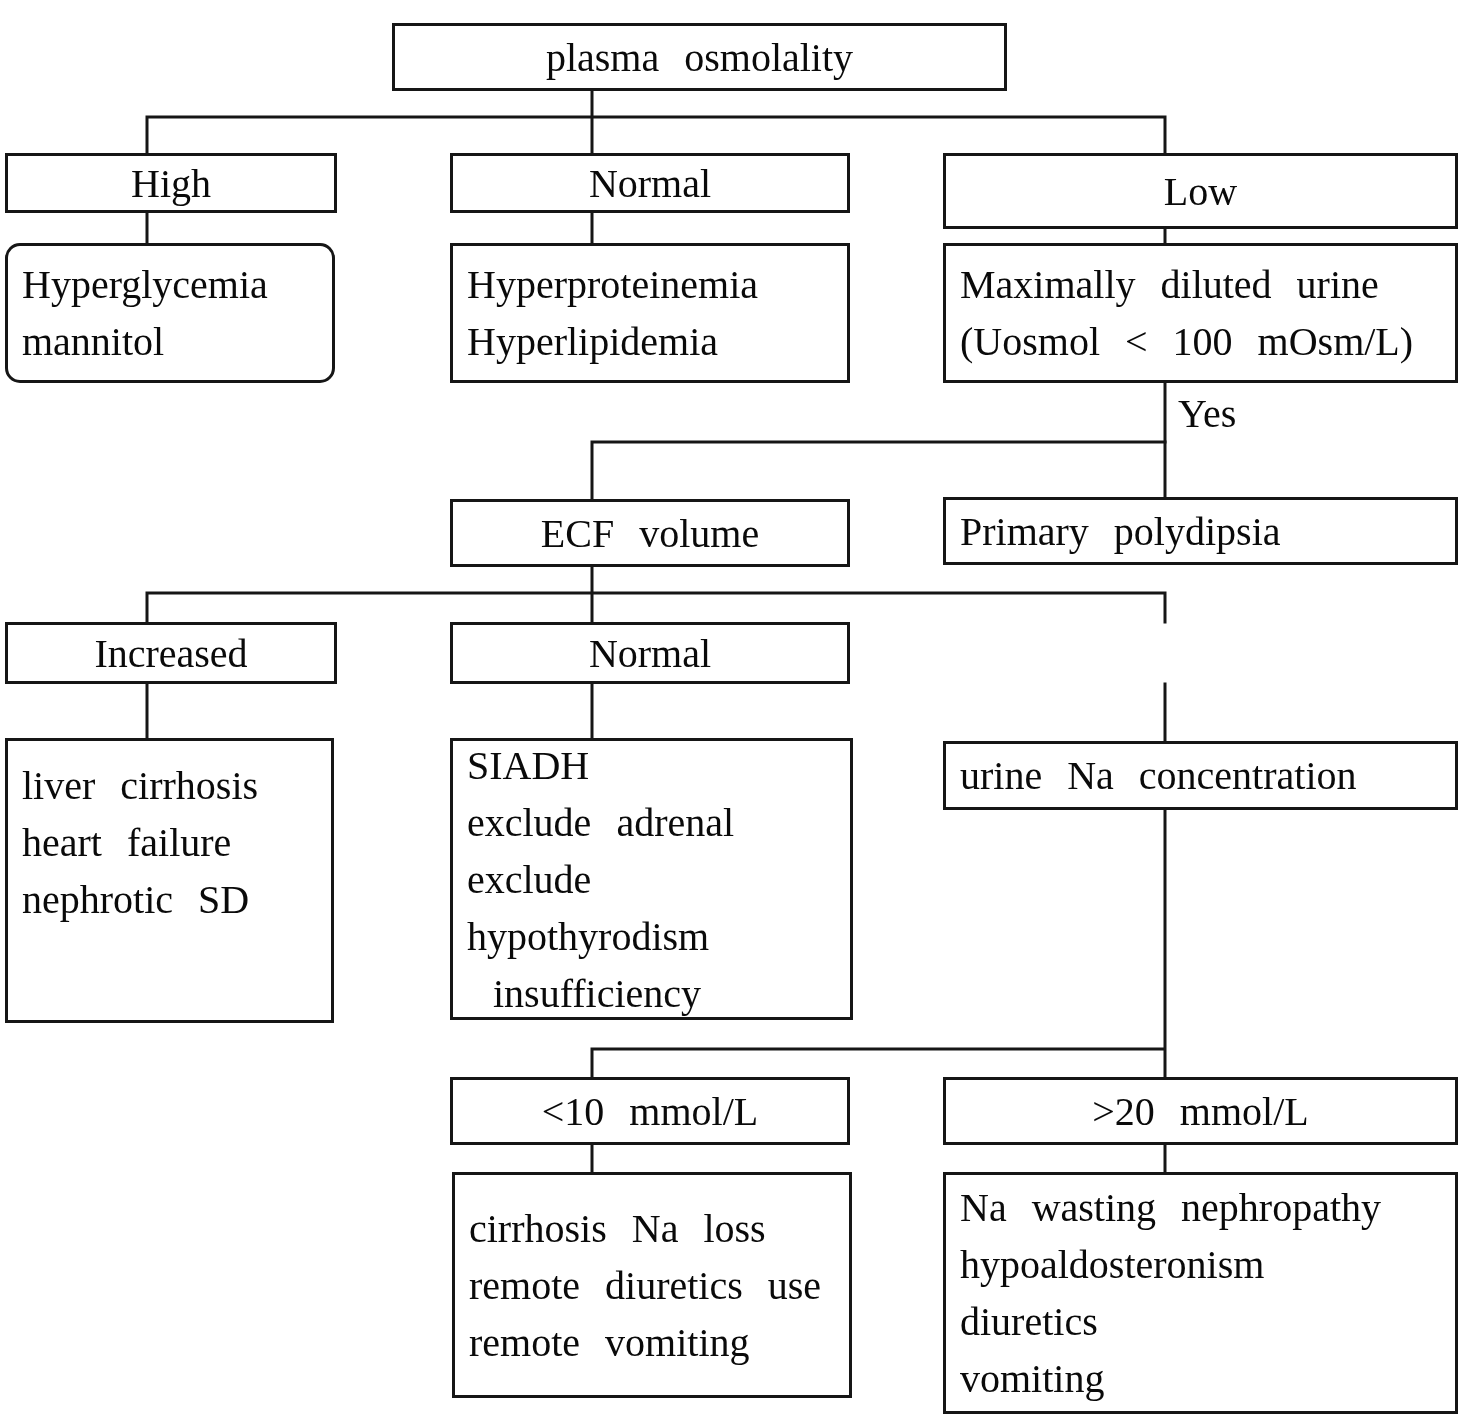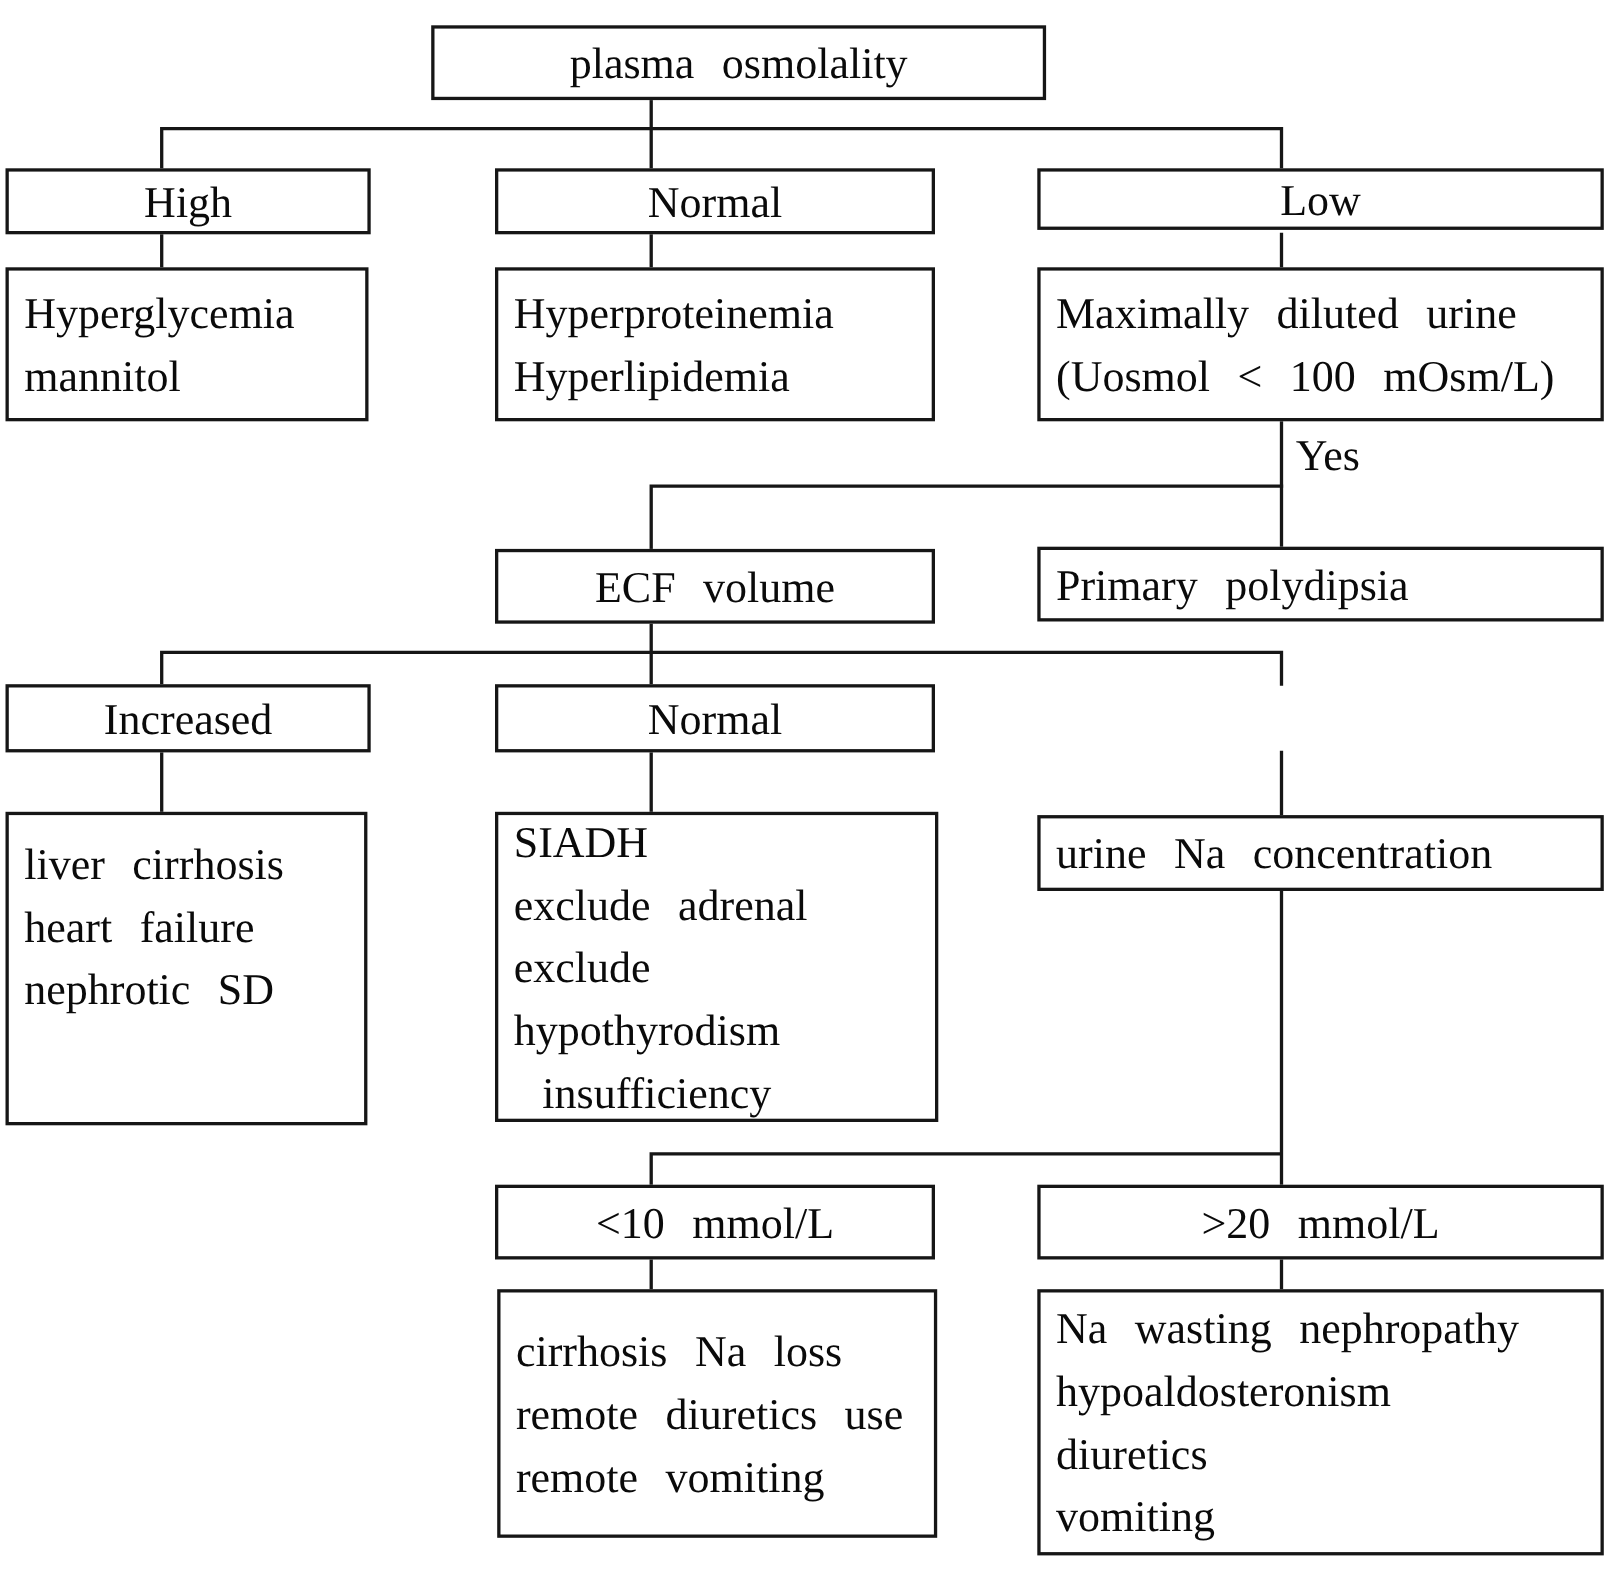--- a/index.html
+++ b/index.html
@@ -71,35 +71,35 @@
       <path d="M147 213 V243 M592 213 V243 M1165 213 V243"></path>
       <path d="M1165 383 V497"></path>
       <path d="M1165 442 H592 V499"></path>
       <path d="M592 567 V593 M147 593 H1165 M147 593 V622 M592 593 V622 M1165 593 V622"></path>
       <path d="M147 684 V738 M592 684 V738 M1165 684 V741"></path>
       <path d="M1165 810 V1049 M592 1049 H1165 M592 1049 V1077 M1165 1049 V1077"></path>
       <path d="M592 1145 V1172 M1165 1145 V1172"></path>
     </g>
   </svg>
 
-  <div class="box center-text" style="left:392px; top:23px; width:559px; height:68px;">
+  <div class="box center-text" style="left:392px; top:23px; width:615px; height:68px;">
     <span class="line">plasma osmolality</span>
   </div>
 
   <div class="box center-text" style="left:5px; top:153px; width:332px; height:60px;">
     <span class="line">High</span>
   </div>
   <div class="box center-text" style="left:450px; top:153px; width:400px; height:60px;">
     <span class="line">Normal</span>
   </div>
-  <div class="box center-text" style="left:943px; top:153px; width:515px; height:56px;">
+  <div class="box center-text" style="left:943px; top:153px; width:515px; height:76px;">
     <span class="line">Low</span>
   </div>
 
-  <div class="box left-text" style="left:5px; top:243px; width:330px; height:140px;">
+  <div class="box left-text" style="left:5px; top:243px; width:330px; height:140px;border-radius:15px;">
     <span class="line">Hyperglycemia</span>
     <span class="line">mannitol</span>
   </div>
   <div class="box left-text" style="left:450px; top:243px; width:400px; height:140px;">
     <span class="line">Hyperproteinemia</span>
     <span class="line">Hyperlipidemia</span>
   </div>
   <div class="box left-text" style="left:943px; top:243px; width:515px; height:140px;">
     <span class="line">Maximally diluted urine</span>
     <span class="line">(Uosmol &lt; 100 mOsm/L)</span>

